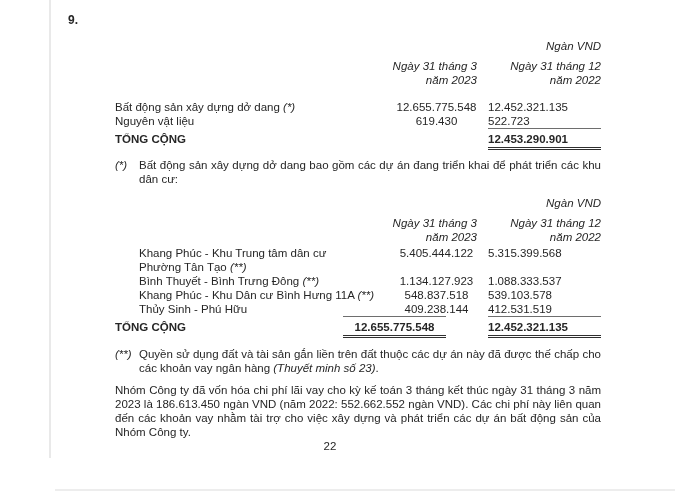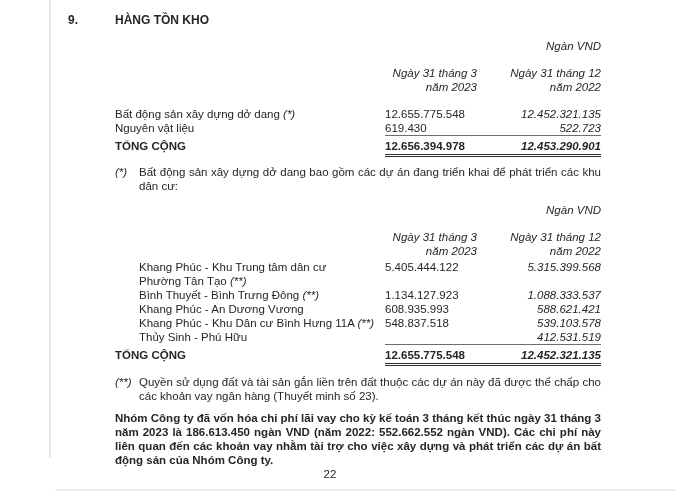--- a/index.html
+++ b/index.html
@@ -17,64 +17,63 @@
   .scan-hline { position:absolute; left:55px; right:0; top:489px; height:2px; background:#ededed; }
 
   .sec-head { display:flex; margin:13px 0 0 68px; font-weight:bold; font-size:12px; line-height:15px; }
   .sec-num { width:47px; }
 
   .content { margin-left:115px; width:486px; }
 
   .unit-row { margin-top:11px; text-align:right; font-style:italic; }
   .unit-row.second { margin-top:10px; }
 
-  .hdr { display:flex; margin-top:13px; font-style:italic; }
+  .hdr { display:flex; margin-top:6px; font-style:italic; }
   .hdr .spacer { flex:1; }
   .hdr .hc { text-align:right; }
   .hdr .hc1 { width:116px; }
   .hdr .hc2 { width:124px;font-style:italic; }
 
   .tbl { width:486px; }
   .tbl.first { margin-top:13px; }
   .tbl.second { margin-top:2px; }
   .row { display:flex; align-items:flex-start; }
   .lbl { flex:1; white-space:pre-line; padding-right:6px; }
   .lbl.indent { padding-left:24px; }
-  .c1 { width:103px; text-align:left; }
-  .c2 { width:113px; text-align:right;font-style:italic; }
+  .c1 { width:103px; text-align:center; }
+  .c2 { width:113px; text-align:left; }
   .marker { font-style:italic; }
 
-  .total { font-weight:bold; }
+  .total { font-weight:bold;gap:42px; }
   .total .c1, .total .c2 {
     border-top:1px solid #6e6e6e;
     border-bottom:3px double #2f2f2f;
     padding:3px 0 1px 0;
   }
   .total .lbl { padding-top:4px; }
 
   .footnote { display:flex; margin-top:8px; }
   .footnote.second { margin-top:9px; }
   .fn-marker { width:24px; font-style:italic; flex:none; }
   .fn-text { flex:1; text-align:justify; }
-  .ref-italic { }
+  .ref-italic { font-style:italic; }
 
-  .para { margin-top:8px; text-align:justify;font-weight:bold; }
+  .para { margin-top:8px; text-align:justify; }
 
   .page-num { text-align:center; transform:translateX(-28px); }
 </style>
 </head>
 <body>
 
 <div class="page">
   <div class="scan-vline"></div>
   <div class="scan-hline"></div>
 
   <div class="sec-head">
     <span class="sec-num">9.</span>
-    <span>HÀNG TỒN KHO</span>
   </div>
 
   <div class="content">
 
     <div class="unit-row">Ngàn VND</div>
 
     <div class="hdr">
       <span class="spacer"></span>
       <span class="hc hc1">
         <span>Ngày 31 tháng 3</span><br>
@@ -92,21 +91,20 @@
         <span class="c1">12.655.775.548</span>
         <span class="c2">12.452.321.135</span>
       </div>
       <div class="row">
         <span class="lbl"><span>Nguyên vật liệu</span></span>
         <span class="c1">619.430</span>
         <span class="c2">522.723</span>
       </div>
       <div class="row total">
         <span class="lbl">TỔNG CỘNG</span>
-        <span class="c1">12.656.394.978</span>
         <span class="c2">12.453.290.901</span>
       </div>
     </div>
 
     <div class="footnote">
       <span class="fn-marker">(*)</span>
       <span class="fn-text">Bất động sản xây dựng dở dang bao gồm các dự án đang triển khai để phát triển các khu dân cư:</span>
     </div>
 
     <div class="unit-row second">Ngàn VND</div>
@@ -129,31 +127,27 @@
 Phường Tân Tạo </span><span class="marker">(**)</span></span>
         <span class="c1">5.405.444.122</span>
         <span class="c2">5.315.399.568</span>
       </div>
       <div class="row">
         <span class="lbl indent"><span>Bình Thuyết - Bình Trưng Đông </span><span class="marker">(**)</span></span>
         <span class="c1">1.134.127.923</span>
         <span class="c2">1.088.333.537</span>
       </div>
       <div class="row">
-        <span class="lbl indent"><span>Khang Phúc - An Dương Vương</span></span>
-        <span class="c1">608.935.993</span>
-        <span class="c2">588.621.421</span>
-      </div>
-      <div class="row">
         <span class="lbl indent"><span>Khang Phúc - Khu Dân cư Bình Hưng 11A </span><span class="marker">(**)</span></span>
         <span class="c1">548.837.518</span>
         <span class="c2">539.103.578</span>
       </div>
       <div class="row">
         <span class="lbl indent"><span>Thủy Sinh - Phú Hữu</span></span>
+        <span class="c1">409.238.144</span>
         <span class="c2">412.531.519</span>
       </div>
       <div class="row total">
         <span class="lbl">TỔNG CỘNG</span>
         <span class="c1">12.655.775.548</span>
         <span class="c2">12.452.321.135</span>
       </div>
     </div>
 
     <div class="footnote second">

